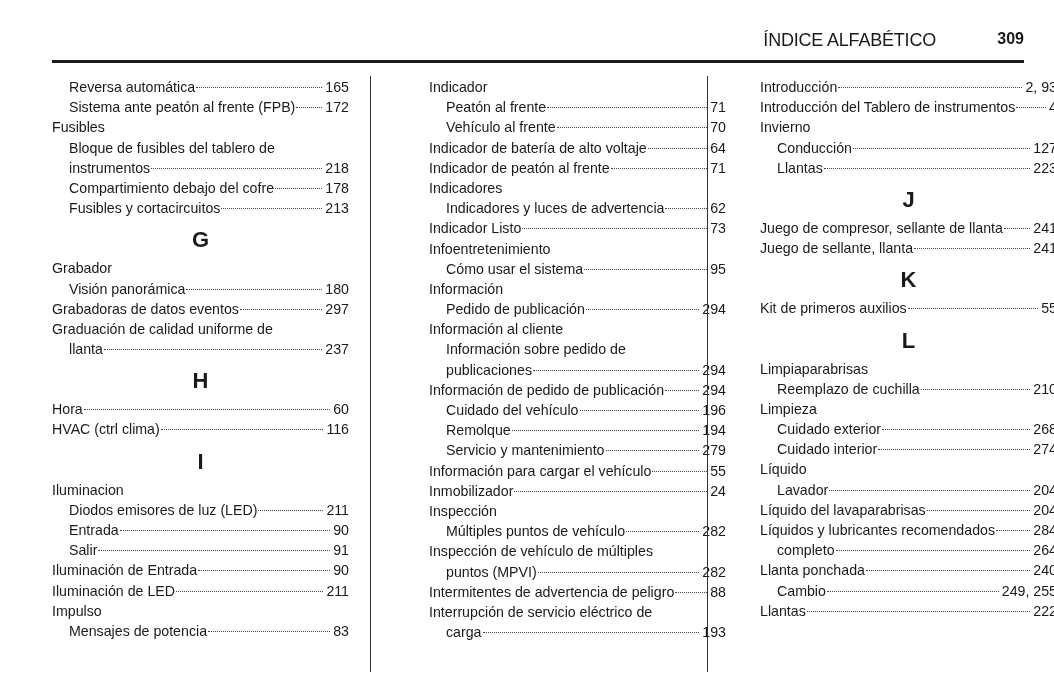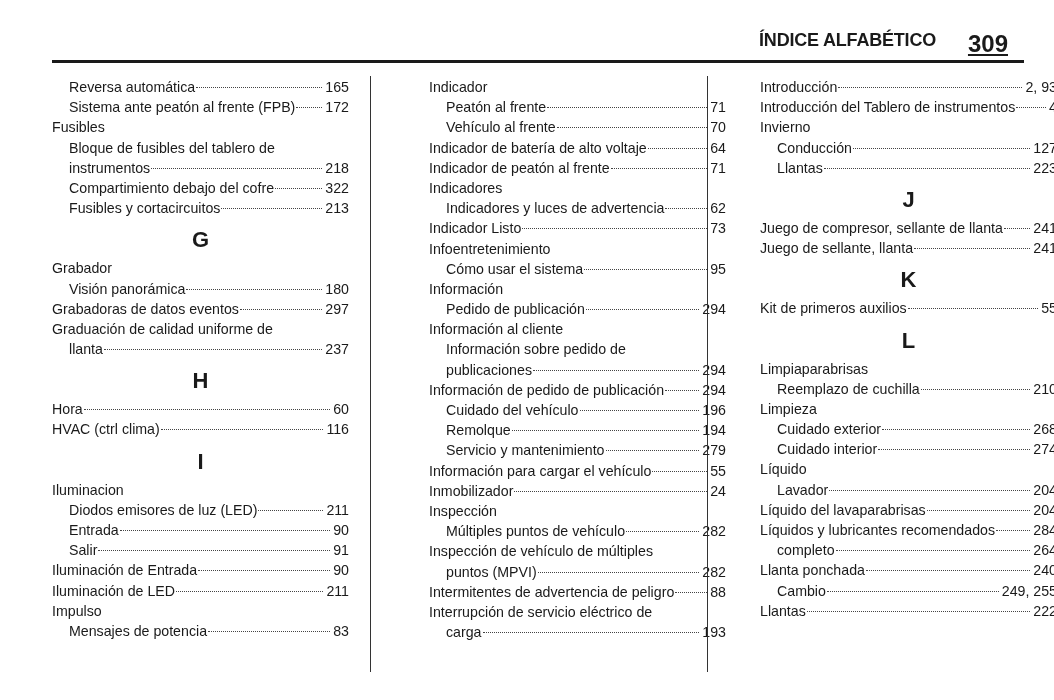--- a/index.html
+++ b/index.html
@@ -5,25 +5,25 @@
   html, body { margin: 0; padding: 0; background: #ffffff; }
   body {
     width: 1054px; height: 700px; position: relative; overflow: hidden;
     font-family: "Liberation Sans", sans-serif; color: #1a1a1a;
   }
   .header {
     position: absolute; left: 52px; top: 28px; width: 972px; height: 32px;
   }
   .header-title {
     position: absolute; right: 88px; top: 2px;
-    font-size: 18px; font-weight: bold; letter-spacing: -0.2px;
+    font-size: 18px; font-weight: normal; letter-spacing: -0.2px;
   }
   .header-page {
-    position: absolute; right: 16px; top: 2px;
-    font-size: 24px; font-weight: bold; text-decoration: underline;
+    position: absolute; right: 0; top: 2px;
+    font-size: 16px; font-weight: bold;
   }
   .header-rule {
     position: absolute; left: 52px; top: 60px; width: 972px; height: 3px; background: #1a1a1a;
   }
   .col {
     position: absolute; top: 77px; width: 297px;
   }
   .col1 { left: 52px; }
   .col2 { left: 389px; margin-left: 40px; }
   .col3 { left: 760px; }
@@ -75,21 +75,21 @@
       <span class="label">Bloque de fusibles del tablero de</span>
     </div>
     <div class="entry cont">
       <span class="label">instrumentos</span>
       <span class="dots"></span>
       <span class="page">218</span>
     </div>
     <div class="entry sub">
       <span class="label">Compartimiento debajo del cofre</span>
       <span class="dots"></span>
-      <span class="page">322</span>
+      <span class="page">178</span>
     </div>
     <div class="entry sub">
       <span class="label">Fusibles y cortacircuitos</span>
       <span class="dots"></span>
       <span class="page">213</span>
     </div>
     <div class="letter">G</div>
     <div class="entry">
       <span class="label">Grabador</span>
     </div>

